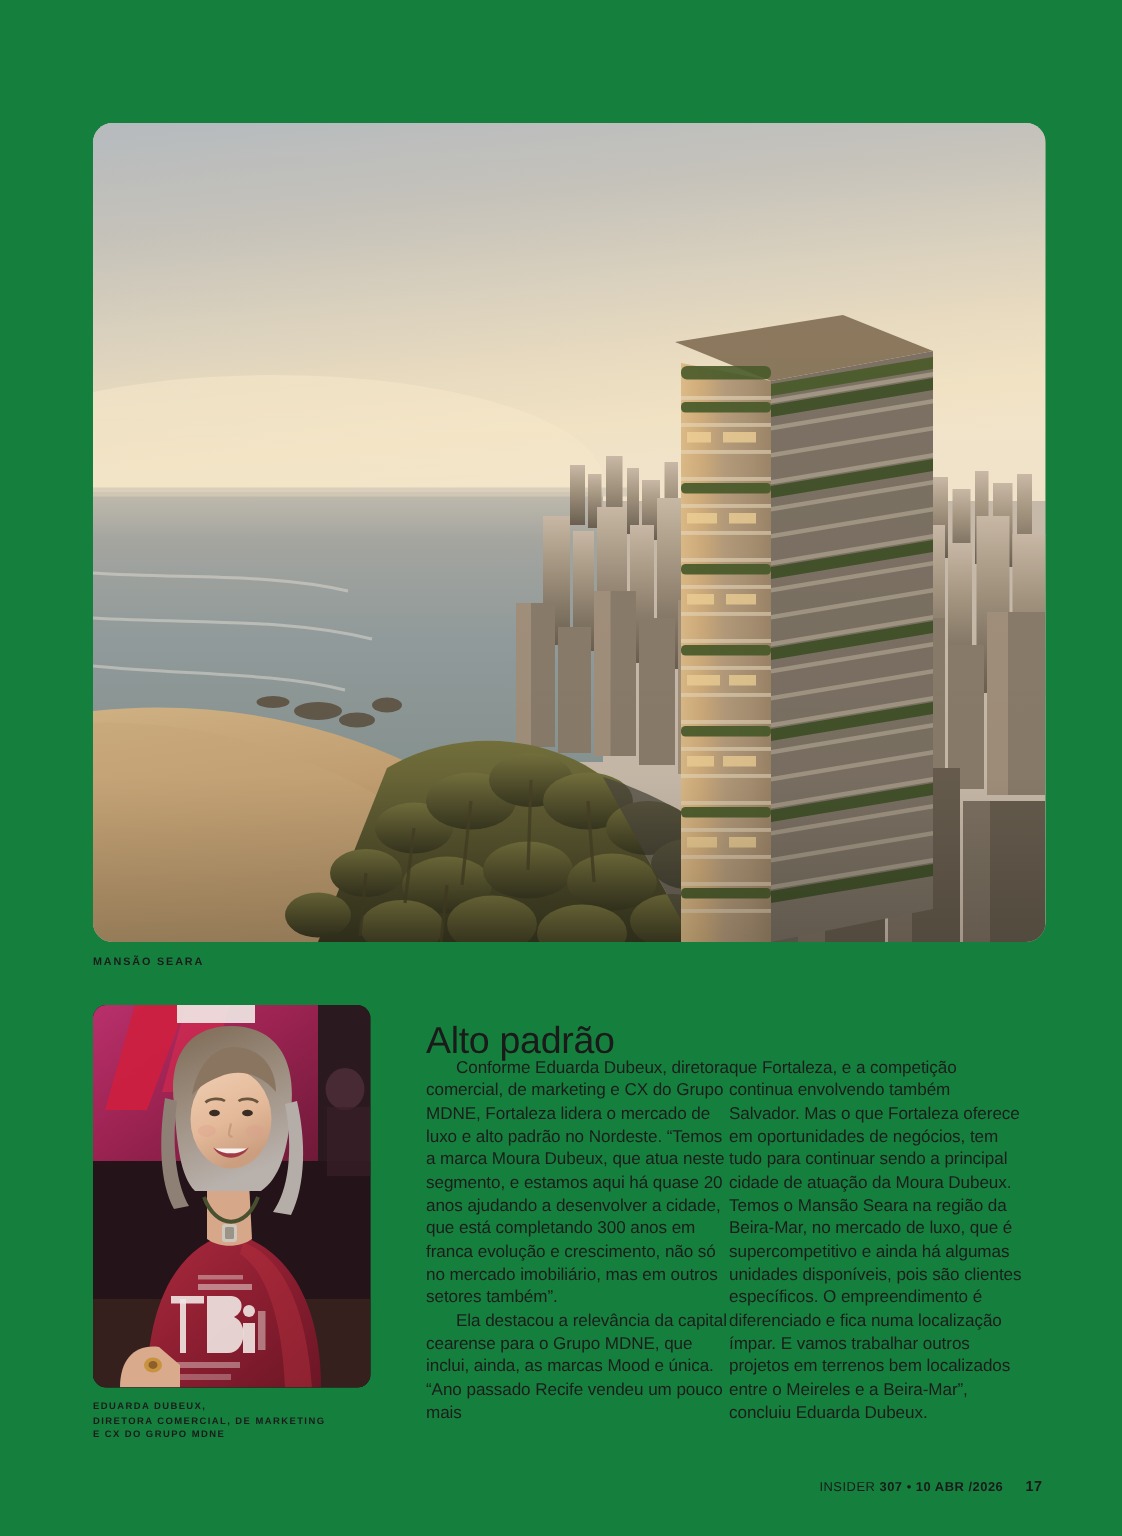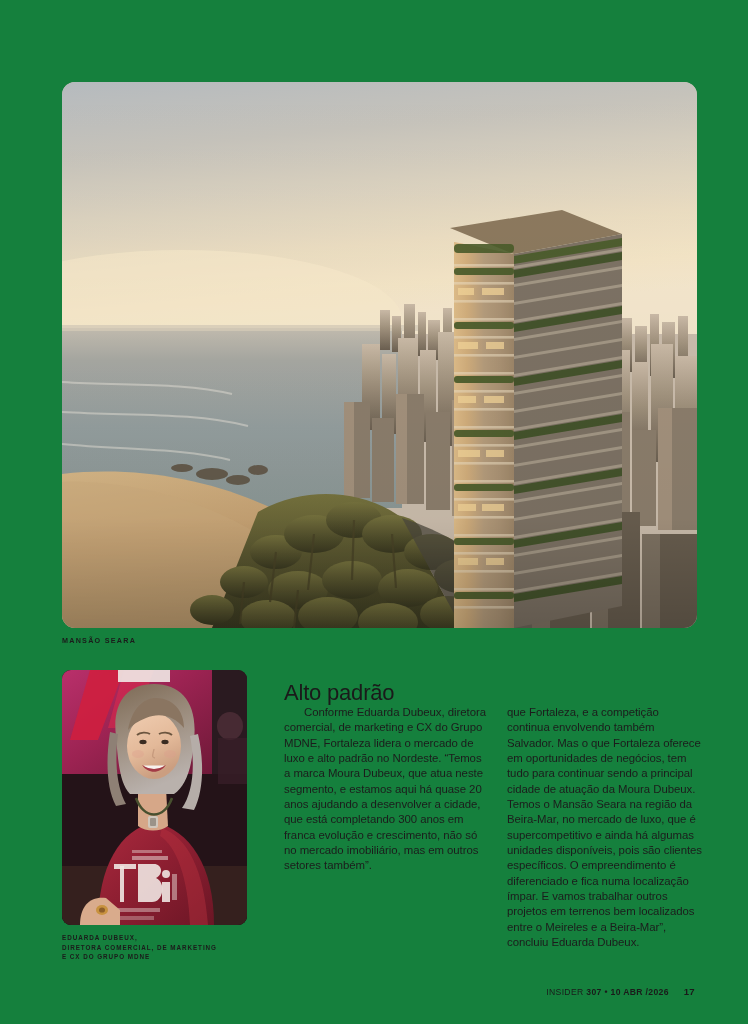--- a/index.html
+++ b/index.html
@@ -68,21 +68,21 @@
     letter-spacing: 0.95px;
     font-weight: 700;
     color: #1b1b1b;
   }
 
   
   .headline {
     position: absolute;
     left: 284px;
     top: 666px;
-    font-size: 22px;
+    font-size: 25px;
     line-height: 23px;
     font-weight: 400;
     color: #1a1a1a;
     letter-spacing: -0.2px;
   }
 
   .col {
     position: absolute;
     font-size: 11.4px;
     line-height: 15.35px;
@@ -92,21 +92,21 @@
   }
   .col p { margin: 0; text-indent: 20px; }
   .col p.noindent { text-indent: 0; }
 
   .col-1 {
     left: 284px;
     top: 692px;
     width: 204px;
   }
   .col-2 {
-    left: 507px;
+    left: 486px;
     top: 692px;
     width: 196px;
   }
 
   
   .footer {
     position: absolute;
     right: 53px;
     top: 986px;
     font-size: 8.6px;
@@ -484,20 +484,21 @@
   <div class="portrait-caption">
     <div>EDUARDA DUBEUX,</div>
     <div>DIRETORA COMERCIAL, DE MARKETING</div>
     <div>E CX DO GRUPO MDNE</div>
   </div>
 
   <h1 class="headline">Alto padrão</h1>
 
   <div class="col col-1">
     <p>Conforme Eduarda Dubeux, diretora comercial, de marketing e CX do Grupo MDNE, Fortaleza lidera o mercado de luxo e alto padrão no Nordeste. “Temos a marca Moura Dubeux, que atua neste segmento, e estamos aqui há quase 20 anos ajudando a desenvolver a cidade, que está completando 300 anos em franca evolução e crescimento, não só no mercado imobiliário, mas em outros setores também”.</p>
+    <p>Ela destacou a relevância da capital cearense para o Grupo MDNE, que inclui, ainda, as marcas Mood e única. “Ano passado Recife vendeu um pouco mais</p>
   </div>
 
   <div class="col col-2">
     <p class="noindent">que Fortaleza, e a competição continua envolvendo também Salvador. Mas o que Fortaleza oferece em oportunidades de negócios, tem tudo para continuar sendo a principal cidade de atuação da Moura Dubeux. Temos o Mansão Seara na região da Beira-Mar, no mercado de luxo, que é supercompetitivo e ainda há algumas unidades disponíveis, pois são clientes específicos. O empreendimento é diferenciado e fica numa localização ímpar. E vamos trabalhar outros projetos em terrenos bem localizados entre o Meireles e a Beira-Mar”, concluiu Eduarda Dubeux.</p>
   </div>
 
   <div class="footer">
     <span class="brand">INSIDER</span>
     <span class="issue">307 • 10 ABR /2026</span>
     <span class="pagenum">17</span>

